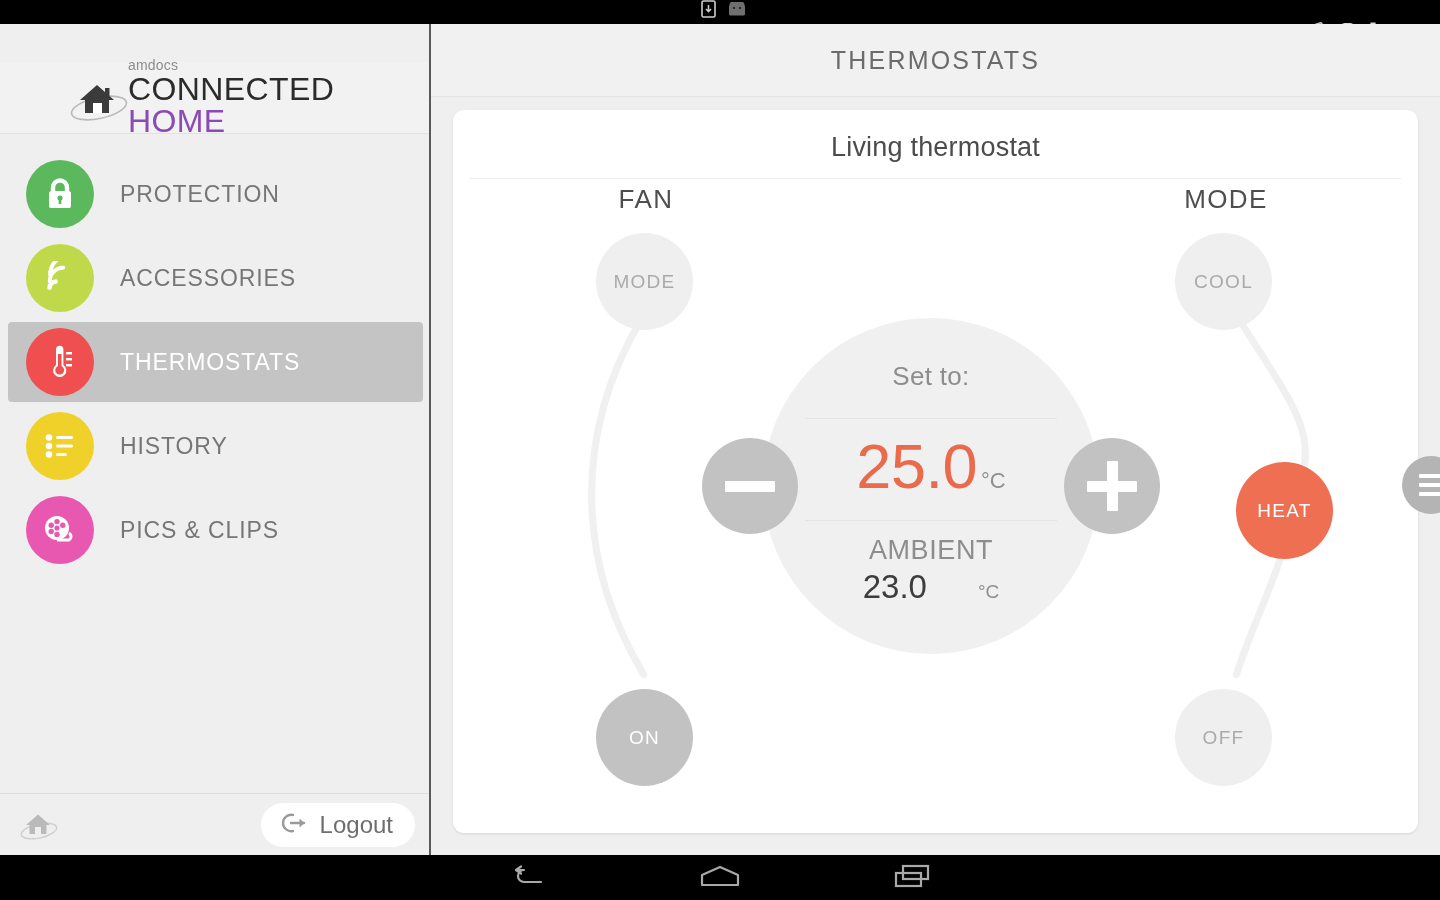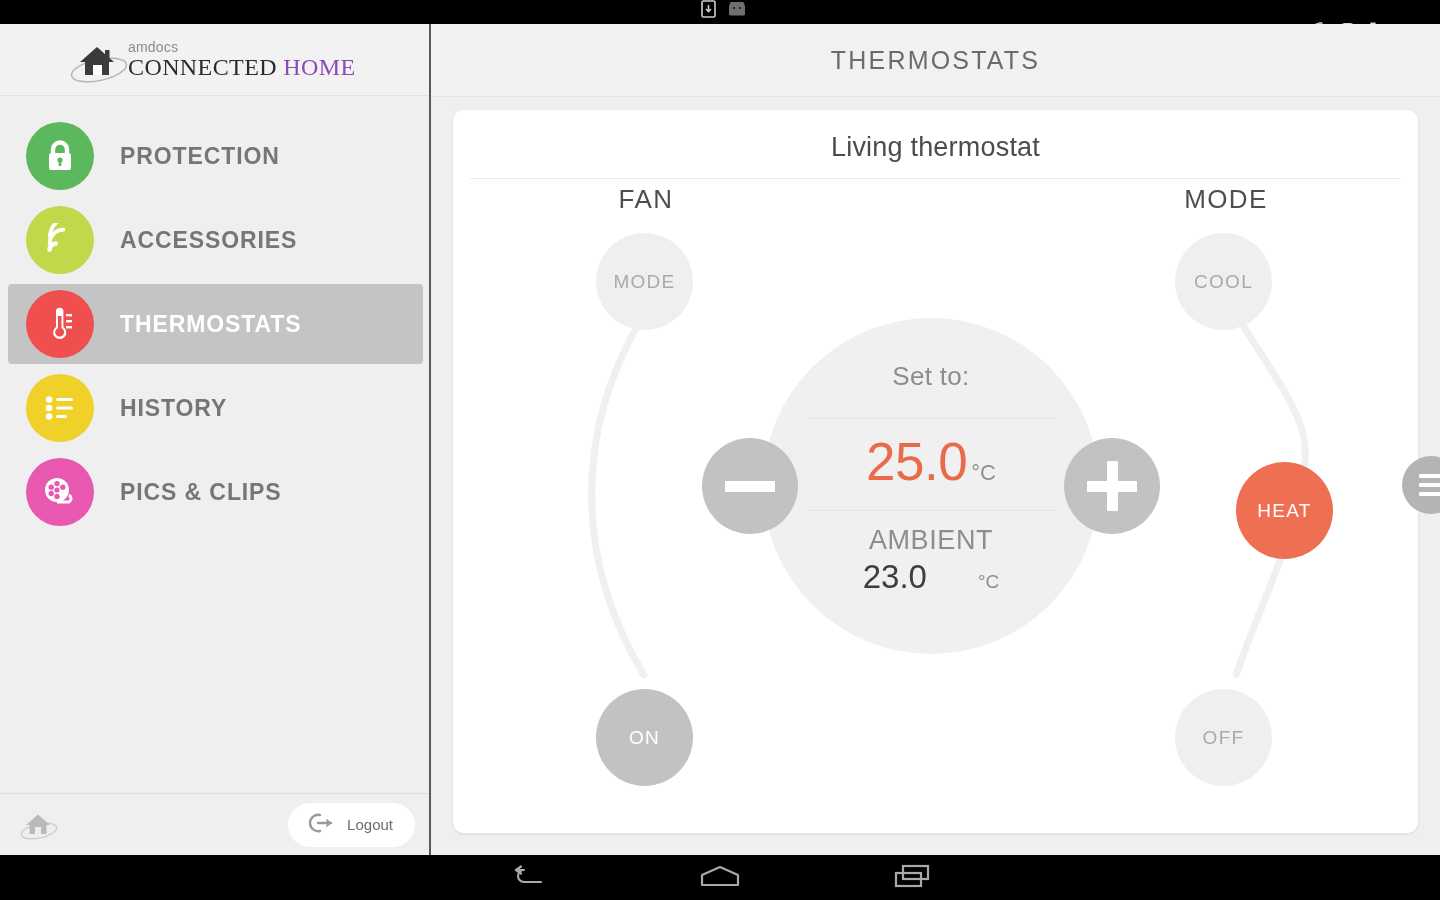--- a/index.html
+++ b/index.html
@@ -35,39 +35,40 @@
   .sidebar {
     width:431px; height:831px; background:#efefef;
     border-right:2px solid #5a5a5a;
     display:flex; flex-direction:column;
     border-top-left-radius:7px;
   }
   .brand {
     height:72px; display:flex; align-items:center; padding-left:68px;
     border-bottom:1px solid #e2e2e2; background:#f2f2f2;
     position:relative;
+    margin-top:38px;
   }
   .brand-logo {
     position:absolute; left:68px; top:16px; width:62px; height:44px;
   }
   .brand-text { margin-left:60px; line-height:1; }
   .brand-sub {
     font-size:14px; color:#8c8c8c; letter-spacing:0.2px;
     font-family:"Liberation Sans", sans-serif; display:block; margin-bottom:1px;
   }
   .brand-main {
-    font-family:Liberation Serif, serif; font-size:24px; letter-spacing:0.4px;
+    font-family:Liberation Sans, sans-serif; font-size:32px; letter-spacing:0.4px;
     color:#2b2b2b; display:block;
   }
   .brand-main .home { color:#8b4bb5; }
 
   .navlist { flex:1; padding-top:16px; overflow:hidden; }
   .navitem {
     height:80px; display:flex; align-items:center; padding-left:18px;
-    margin:4px 6px 4px 8px; border-radius:4px; cursor:pointer;font-weight:bold;
+    margin:4px 6px 4px 8px; border-radius:4px; cursor:pointer;
   }
   .navitem.active { background:#c4c4c4; }
   .navicon {
     width:68px; height:68px; border-radius:50%;
     display:flex; align-items:center; justify-content:center; flex:none;
   }
   .navlabel {
     margin-left:26px; font-size:23px; color:#767676; letter-spacing:0.9px;
   }
   .navitem.active .navlabel { color:#ffffff; }
@@ -76,21 +77,21 @@
     height:62px; border-top:1px solid #dedede;
     display:flex; align-items:center; padding:0 14px 0 18px;
     background:#efefef; border-bottom-left-radius:7px;
   }
   .footer-home { width:42px; height:32px; opacity:0.55; }
   .logout-btn {
     margin-left:auto; display:flex; align-items:center; gap:13px;
     background:#ffffff; border-radius:22px; padding:8px 22px 8px 18px;
     cursor:pointer;
   }
-  .logout-label { font-size:15px; color:#6e6e6e; }
+  .logout-label { font-size:24px; color:#6e6e6e; }
 
   
   .content { flex:1; height:831px; display:flex; flex-direction:column; position:relative; }
   .topbar {
     height:73px; display:flex; align-items:center; justify-content:center;
     border-bottom:1px solid #e3e3e3; background:#f1f1f1;
   }
   .topbar-title { font-size:25px; color:#6b6b6b; letter-spacing:2.2px; }
 
   .card-wrap { flex:1; padding:13px 22px 22px 22px; }
@@ -139,21 +140,21 @@
     position:absolute; left:310px; top:208px; width:336px; height:336px;
     border-radius:50%; background:#f0f0f0;
     display:flex; flex-direction:column; align-items:center;
   }
   .setto { font-size:26px; color:#8d8d8d; margin-top:43px; letter-spacing:0.3px; }
   .dline { width:252px; height:1px; background:#e4e4e4; margin-top:26px; }
   .dline2 { width:252px; height:1px; background:#e4e4e4; margin-top:22px; }
   .setval {
     display:flex; align-items:baseline; margin-top:16px;
   }
-  .setval-num { font-size:53px; color:#ea6a4c; line-height:1; letter-spacing:-0.5px; }
+  .setval-num { font-size:63px; color:#ea6a4c; line-height:1; letter-spacing:-0.5px; }
   .setval-unit { font-size:22px; color:#8f8f8f; margin-left:4px; }
   .amb-label { font-size:27px; color:#8d8d8d; margin-top:14px; letter-spacing:0.6px; }
   .amb-val { display:flex; align-items:baseline; margin-top:4px;gap:47px; }
   .amb-num { font-size:33px; color:#3d3d3d; line-height:1; }
   .amb-unit { font-size:19px; color:#8f8f8f; margin-left:4px; }
 
   .stepper {
     position:absolute; width:96px; height:96px; border-radius:50%;
     background:#c2c2c2; display:flex; align-items:center; justify-content:center;
     cursor:pointer;

